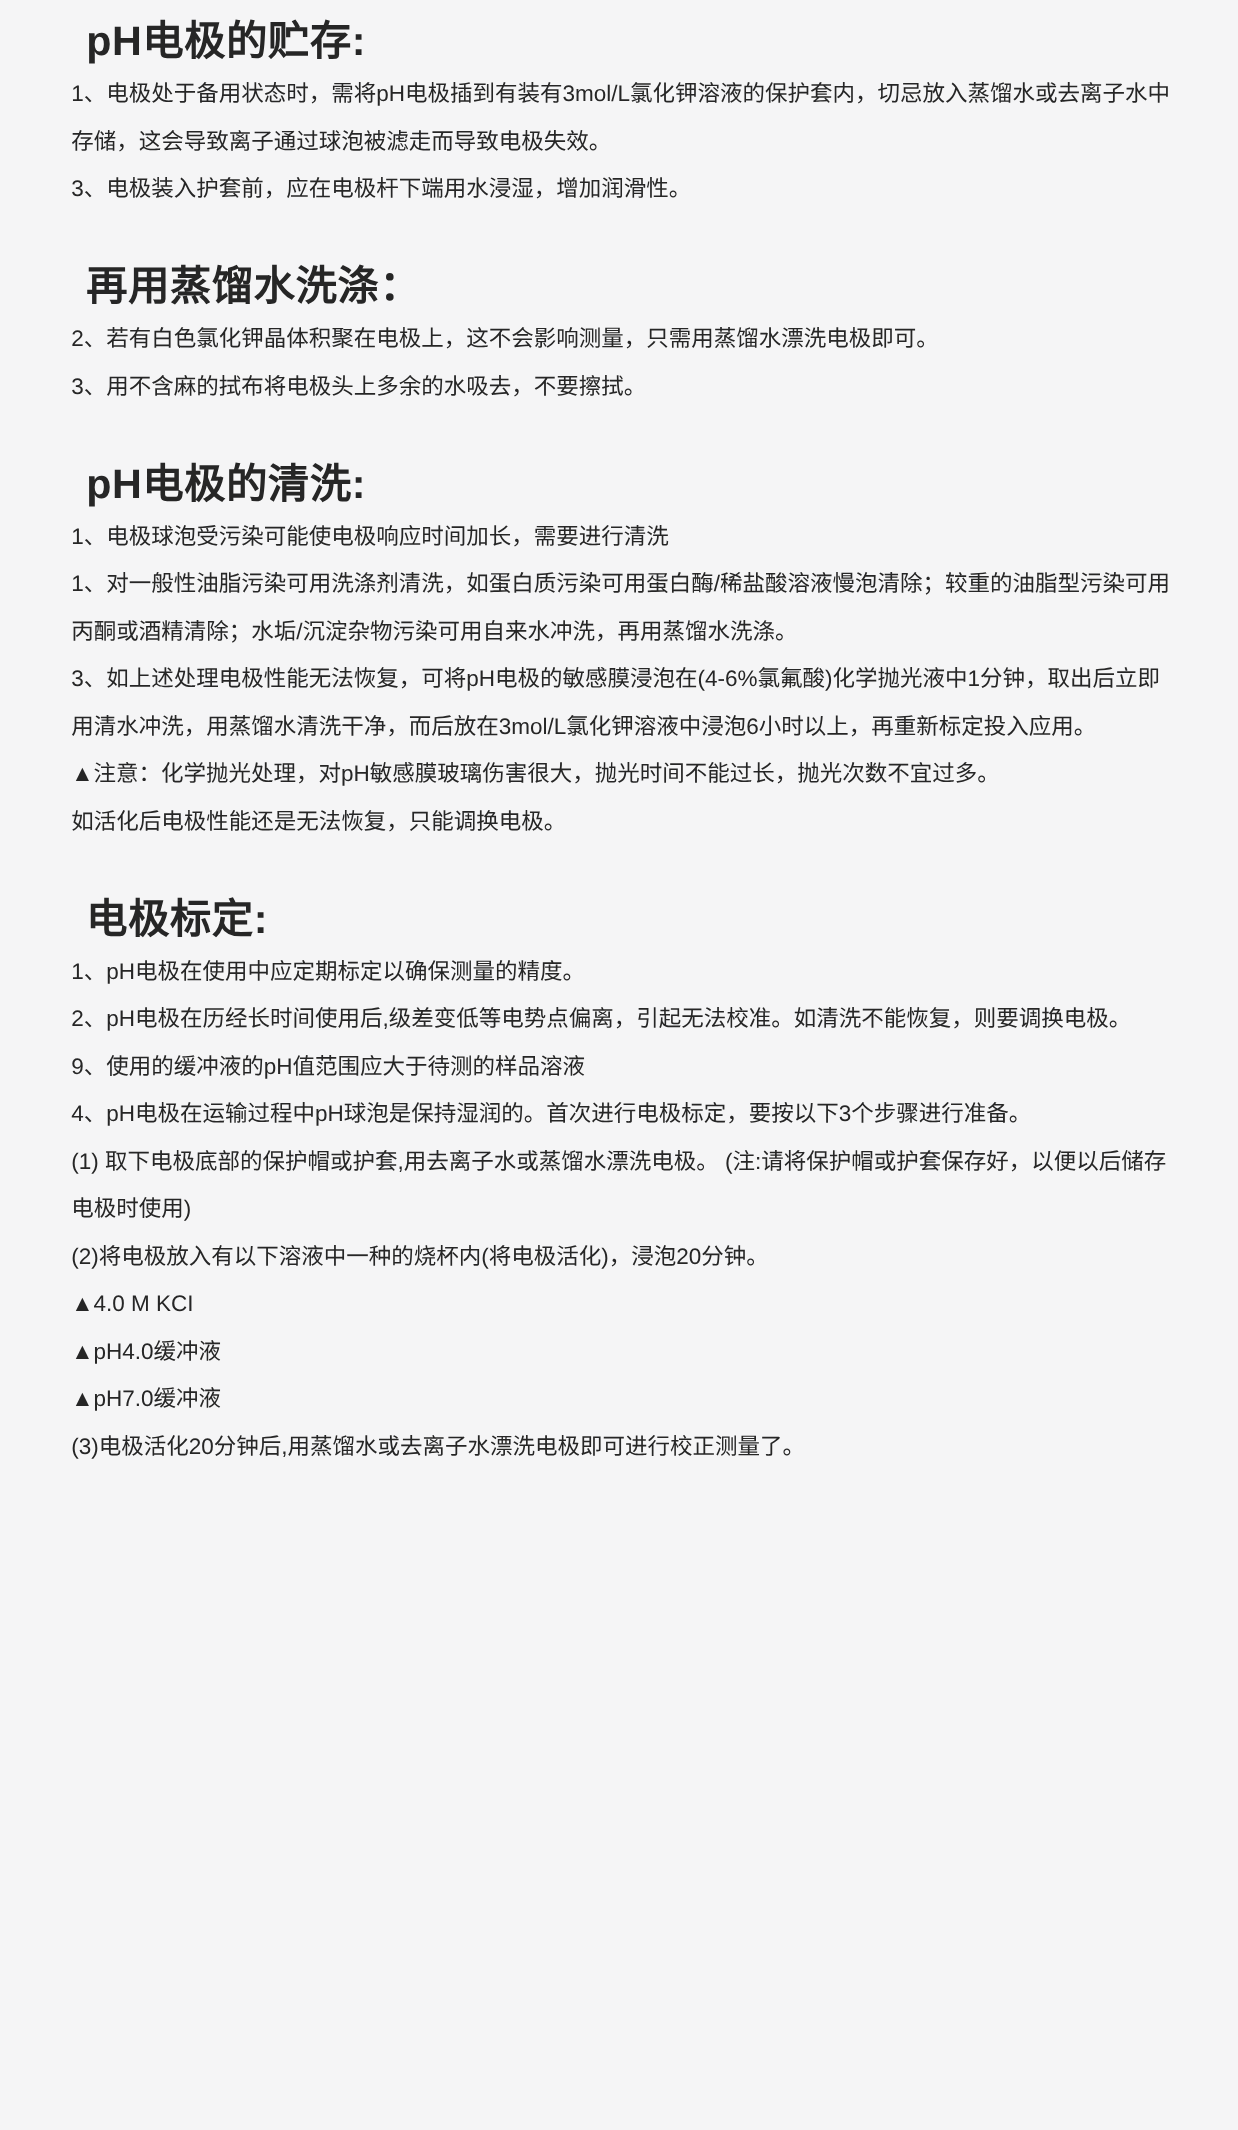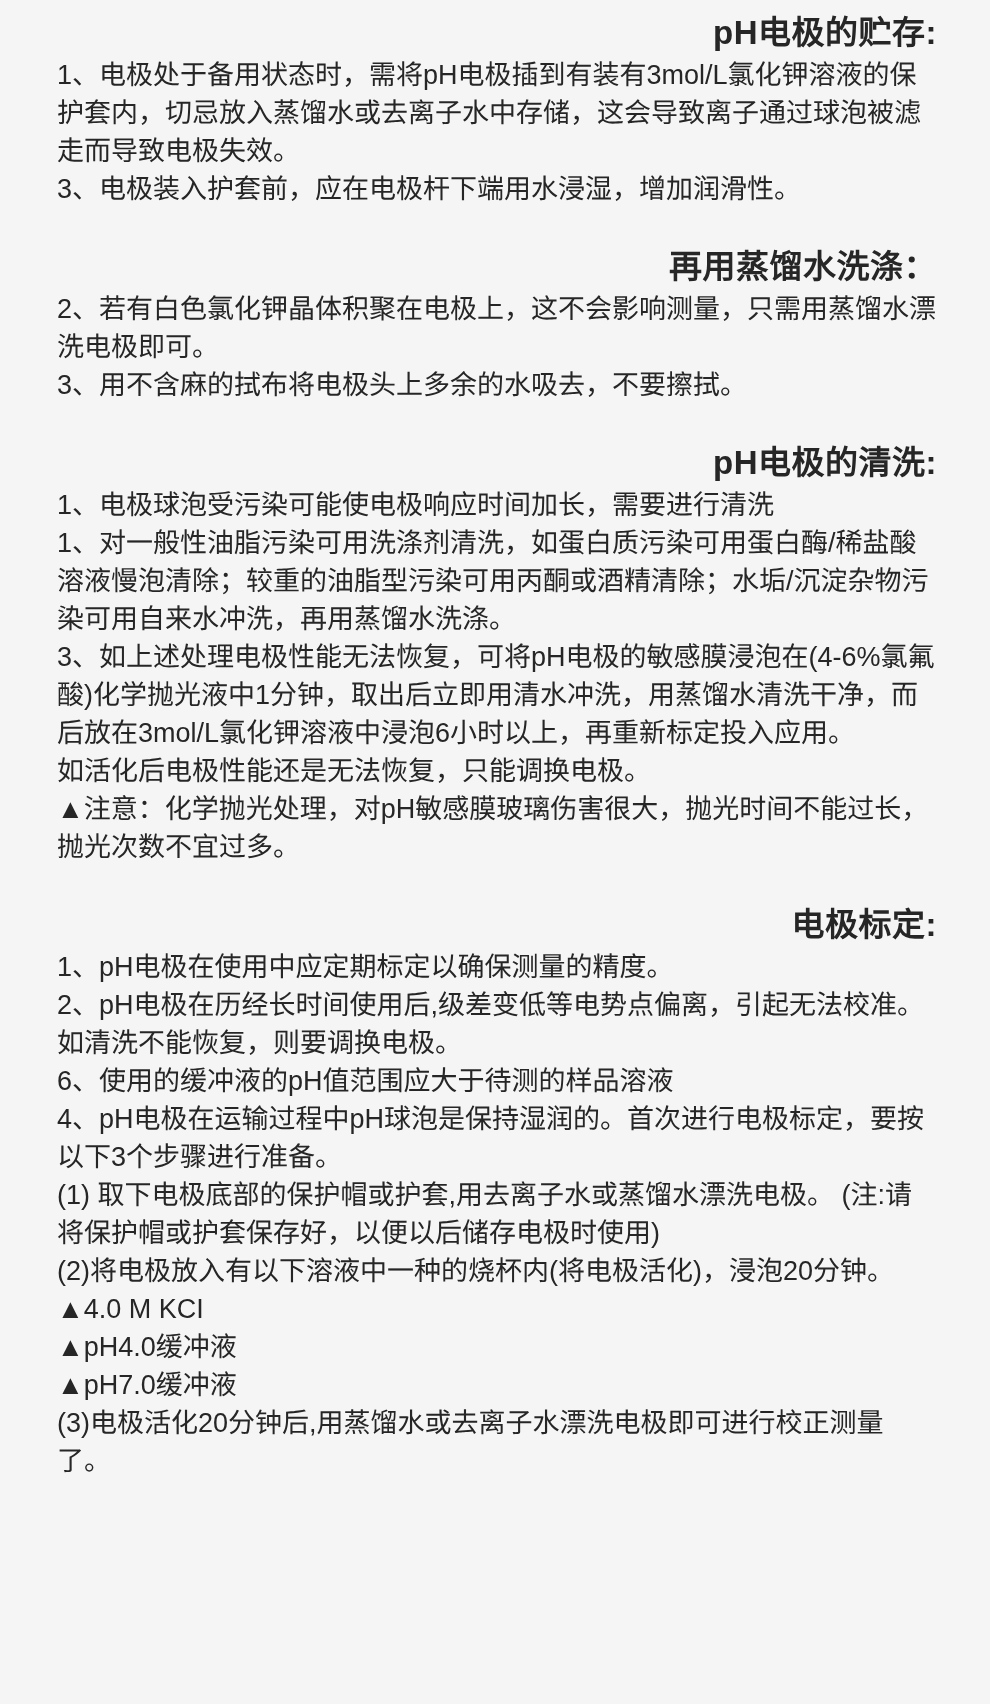--- a/index.html
+++ b/index.html
@@ -23,29 +23,28 @@
     min-height: 1704px;
     padding: 10px 53px 40px 57px;
   }
   .doc-section {
     margin: 0;
   }
   .section-title {
     font-size: 33px;
     line-height: 46px;
     font-weight: 700;
-    margin: 36px 0 0 0;
+    margin: 36px 0 0 12px;
     letter-spacing: 0.5px;
-    text-align: right;
   }
   .doc-section:first-child .section-title {
     margin-top: 0;
   }
   .item {
-    font-size: 27px;
+    font-size: 18px;
     line-height: 38px;
     font-weight: 500;
     margin: 0;
     text-align: left;
     overflow-wrap: break-word;
   }
 </style>
 </head>
 <body>
 
@@ -61,29 +60,29 @@
     <h2 class="section-title">再用蒸馏水洗涤：</h2>
     <p class="item">2、若有白色氯化钾晶体积聚在电极上，这不会影响测量，只需用蒸馏水漂洗电极即可。</p>
     <p class="item">3、用不含麻的拭布将电极头上多余的水吸去，不要擦拭。</p>
   </section>
 
   <section class="doc-section">
     <h2 class="section-title">pH电极的清洗:</h2>
     <p class="item">1、电极球泡受污染可能使电极响应时间加长，需要进行清洗</p>
     <p class="item">1、对一般性油脂污染可用洗涤剂清洗，如蛋白质污染可用蛋白酶/稀盐酸溶液慢泡清除；较重的油脂型污染可用丙酮或酒精清除；水垢/沉淀杂物污染可用自来水冲洗，再用蒸馏水洗涤。</p>
     <p class="item">3、如上述处理电极性能无法恢复，可将pH电极的敏感膜浸泡在(4-6%氯氟酸)化学抛光液中1分钟，取出后立即用清水冲洗，用蒸馏水清洗干净，而后放在3mol/L氯化钾溶液中浸泡6小时以上，再重新标定投入应用。</p>
+    <p class="item">▲注意：化学抛光处理，对pH敏感膜玻璃伤害很大，抛光时间不能过长，抛光次数不宜过多。</p>
     <p class="item">如活化后电极性能还是无法恢复，只能调换电极。</p>
-    <p class="item">▲注意：化学抛光处理，对pH敏感膜玻璃伤害很大，抛光时间不能过长，抛光次数不宜过多。</p>
   </section>
 
   <section class="doc-section">
     <h2 class="section-title">电极标定:</h2>
     <p class="item">1、pH电极在使用中应定期标定以确保测量的精度。</p>
     <p class="item">2、pH电极在历经长时间使用后,级差变低等电势点偏离，引起无法校准。如清洗不能恢复，则要调换电极。</p>
-    <p class="item">6、使用的缓冲液的pH值范围应大于待测的样品溶液</p>
+    <p class="item">9、使用的缓冲液的pH值范围应大于待测的样品溶液</p>
     <p class="item">4、pH电极在运输过程中pH球泡是保持湿润的。首次进行电极标定，要按以下3个步骤进行准备。</p>
     <p class="item">(1) 取下电极底部的保护帽或护套,用去离子水或蒸馏水漂洗电极。 (注:请将保护帽或护套保存好，以便以后储存电极时使用)</p>
     <p class="item">(2)将电极放入有以下溶液中一种的烧杯内(将电极活化)，浸泡20分钟。</p>
     <p class="item">▲4.0 M KCI</p>
     <p class="item">▲pH4.0缓冲液</p>
     <p class="item">▲pH7.0缓冲液</p>
     <p class="item">(3)电极活化20分钟后,用蒸馏水或去离子水漂洗电极即可进行校正测量了。</p>
   </section>
 
 </main>

